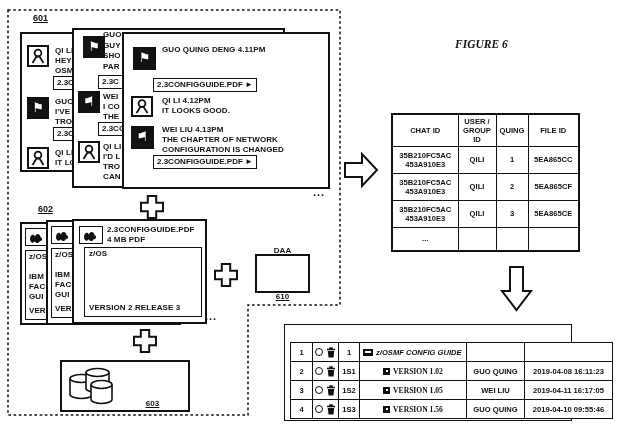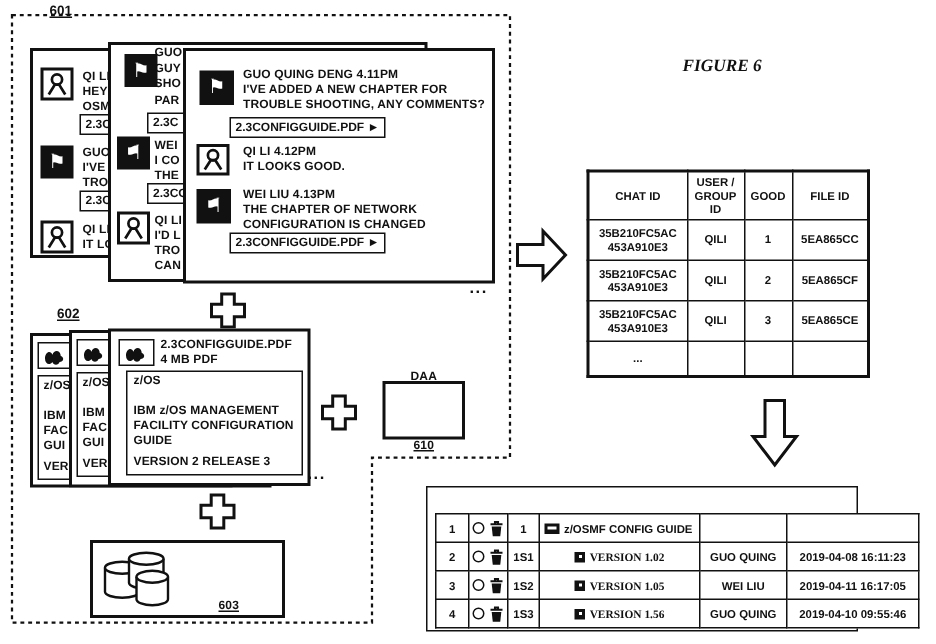--- a/index.html
+++ b/index.html
@@ -21,37 +21,37 @@
   .rev span{transform:scaleX(-1);}
   .iperson{position:absolute;border:2px solid #111;background:#fff;box-sizing:border-box;}
   .ipdf{position:absolute;border:1.6px solid #111;background:#fff;box-sizing:border-box;}
   .dots{position:absolute;font-weight:bold;font-size:11px;letter-spacing:1px;}
   table.tbl{position:absolute;border-collapse:collapse;table-layout:fixed;background:#fff;}
   table.tbl td,table.tbl th{border:1.4px solid #111;font-weight:bold;font-size:7.6px;line-height:9px;
        text-align:center;vertical-align:middle;padding:0;white-space:pre-line;overflow:hidden;}
   .figlbl{position:absolute;font-family:"Liberation Serif",serif;font-style:italic;font-weight:bold;font-size:11.5px;}
   .u{text-decoration:underline;margin-top:36px;}
   .cellflex{display:flex;align-items:center;justify-content:center;gap:3px;font-family:Liberation Serif, serif;}
-  .cellleft{display:flex;align-items:center;justify-content:flex-start;gap:3px;padding-left:3px;}
+  .cellleft{display:flex;align-items:center;justify-content:flex-start;gap:3px;padding-left:3px;font-style:italic;}
   .ring{width:8px;height:8px;border:1.6px solid #111;border-radius:50%;background:#fff;box-sizing:border-box;}
   .sq1{width:10px;height:7px;background:#111;position:relative;}
   .sq1:after{content:"";position:absolute;left:2px;top:2.5px;width:6px;height:2px;background:#fff;}
   .sq2{width:7px;height:7px;background:#111;position:relative;}
   .sq2:after{content:"";position:absolute;left:2.5px;top:2.5px;width:2px;height:2px;background:#fff;}
 </style>
 </head>
 <body>
 
 <div id="stage">
 
   <svg class="abs" style="left:0;top:0" width="624" height="429">
     <path d="M8,10 H340 V305 H248 V415 H8 Z" fill="none" stroke="#111" stroke-width="1.5" stroke-dasharray="2.6 2.6"></path>
   </svg>
 
-  <div class="lbl" style="left:33px;top:2px">601</div>
+  <div class="lbl" style="left:33px;top:13px">601</div>
 
   <div class="win" style="left:20px;top:32px;width:166px;height:140px">
     <div class="iperson" style="left:5px;top:11px;width:22px;height:22px">
       <svg width="18" height="18">
           <circle cx="9" cy="6" r="3.4" fill="none" stroke="#111" stroke-width="1.8"></circle>
           <path d="M3.5 16 L7.5 9.5 h3 L14.5 16" fill="none" stroke="#111" stroke-width="1.8"></path>
         </svg>
     </div>
     <div class="t" style="left:33px;top:12px">QI LI
 HEY
@@ -100,22 +100,20 @@
 I'D L
 TRO
 CAN</div>
   </div>
 
   <div class="win" style="left:122px;top:32px;width:208px;height:157px">
     <div class="iflag" style="left:9px;top:13px;width:23px;height:23px">
         <span style="line-height:22px">⚑</span>
       </div>
     <div class="t" style="left:38px;top:11px">GUO QUING DENG 4.11PM</div>
-    <div class="t" style="left:38px;top:21px">I'VE ADDED A NEW CHAPTER FOR
-TROUBLE SHOOTING, ANY COMMENTS?</div>
     <div class="btn" style="left:29px;top:44px">2.3CONFIGGUIDE.PDF ►</div>
     <div class="iperson" style="left:7px;top:62px;width:22px;height:21px">
       <svg width="18" height="17">
           <circle cx="9" cy="5.5" r="3.4" fill="none" stroke="#111" stroke-width="1.8"></circle>
           <path d="M3.5 15 L7.5 8.8 h3 L14.5 15" fill="none" stroke="#111" stroke-width="1.8"></path>
         </svg>
     </div>
     <div class="t" style="left:38px;top:62px">QI LI 4.12PM</div>
     <div class="t" style="left:38px;top:72px">IT LOOKS GOOD.</div>
     <div class="iflag rev" style="left:7px;top:92px;width:23px;height:23px">
@@ -167,23 +165,20 @@
   <div class="card" style="left:72px;top:219px;width:135px;height:105px">
     <div class="ipdf" style="left:5px;top:5px;width:24px;height:18px">
       <svg width="21" height="15">
           <path d="M4 10 c0-4 3.5-6 5-2.5 c1-4 5.5-3 5.5 .8 c2.5 .7 2 4 -.8 4 c-.8 2.4-4 2.4-4.8 0 c-1.6 2.4-4.9 1.6-4.9-2.3 z" fill="#111"></path>
         </svg>
     </div>
     <div class="t" style="left:33px;top:4px;white-space:nowrap">2.3CONFIGGUIDE.PDF</div>
     <div class="t" style="left:33px;top:14px">4 MB PDF</div>
     <div class="inner" style="left:10px;top:26px;width:118px;height:70px">
       <div class="t" style="left:4px;top:1px">z/OS</div>
-      <div class="t" style="left:4px;top:21px">IBM z/OS MANAGEMENT
-FACILITY CONFIGURATION
-GUIDE</div>
       <div class="t" style="left:4px;top:55px">VERSION 2 RELEASE 3</div>
     </div>
   </div>
 
   <div class="dots" style="left:205px;top:310px">...</div>
 
   <svg class="abs" style="left:211px;top:260px" width="30" height="30">
     <path d="M10.8,4 h8.4 v6.8 h6.8 v8.4 h-6.8 v6.8 h-8.4 v-6.8 h-6.8 v-8.4 h6.8 Z" fill="#fff" stroke="#111" stroke-width="2"></path>
   </svg>
 
@@ -230,21 +225,21 @@
         <col style="width:38px">
         <col style="width:32px">
         <col style="width:51px">
       </colgroup>
     <tbody>
         <tr style="height:32px">
       <th>CHAT ID</th>
       <th>USER /
 GROUP
 ID</th>
-      <th>GOOD</th>
+      <th>QUING</th>
       <th>FILE ID</th>
     </tr>
     <tr style="height:27px">
       <td>35B210FC5AC
 453A910E3</td>
       <td>QILI</td>
       <td>1</td>
       <td>5EA865CC</td>
     </tr>
     <tr style="height:27px">

